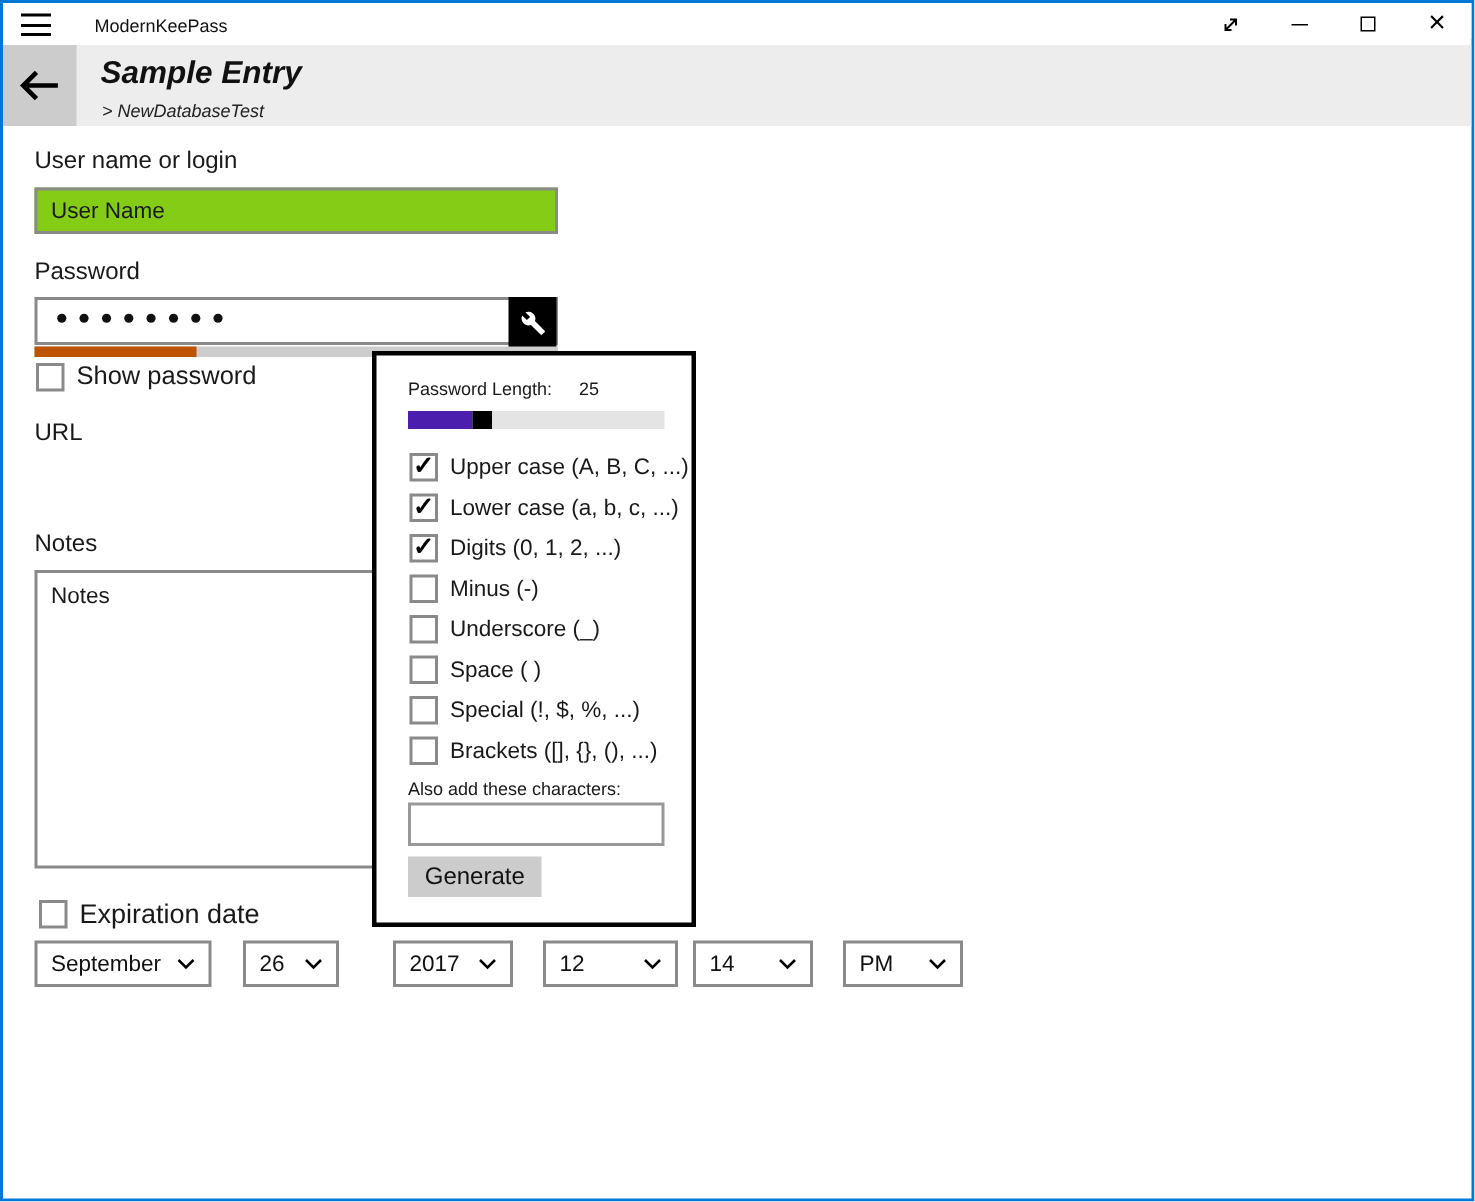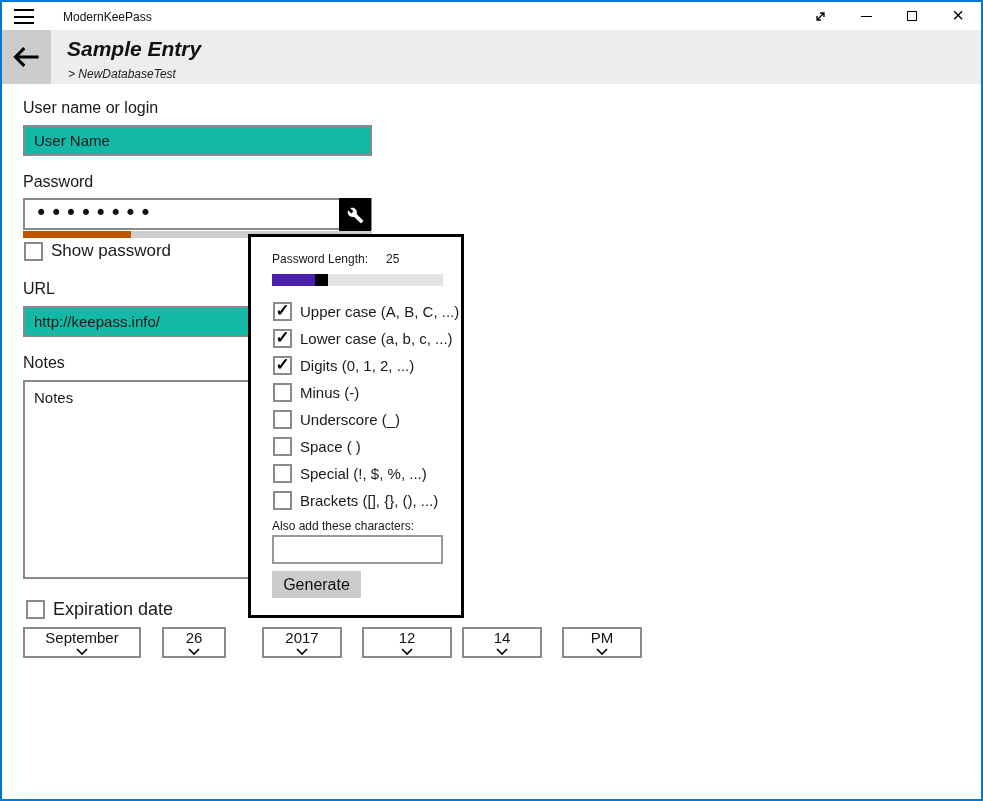--- a/index.html
+++ b/index.html
@@ -27,35 +27,35 @@
   .cmdhandle i{display:block;width:30px;height:1px;background:#8e8e8e;}
 
   
   .header{position:absolute;left:0;top:28px;width:100%;height:54px;background:var(--header-bg);font-style:italic;}
   .backbtn{position:absolute;left:0;top:0;width:49px;height:54px;background:var(--back-bg);display:flex;align-items:center;justify-content:center;cursor:pointer;}
   .pagetitle{position:absolute;left:65px;top:7px;font-size:21px;font-weight:700;color:#111;}
   .breadcrumb{position:absolute;left:66px;top:37px;font-size:12px;color:#222;}
 
   
   .flabel{position:absolute;left:21px;font-size:16px;color:var(--ink);}
-  .tinput{position:absolute;left:21px;width:349px;height:31px;border:2px solid var(--border-gray);background:#14b8a6;font-size:15px;color:#1a1a1a;padding:0 9px;outline:none;}
+  .tinput{position:absolute;left:21px;width:349px;height:31px;border:2px solid var(--border-gray);background:#84cc16;font-size:15px;color:#1a1a1a;padding:0 9px;outline:none;}
   .pwfield{position:absolute;left:21px;top:196px;width:349px;height:32px;border:2px solid var(--border-gray);background:#fff;}
   .pwdots{position:absolute;left:10px;top:1px;font-size:21px;letter-spacing:2.5px;color:#111;font-family:"DejaVu Sans",sans-serif;}
   .wrenchbtn{position:absolute;right:-1px;top:-2px;width:32px;height:34px;background:#000;display:flex;align-items:center;justify-content:center;cursor:pointer;}
   .strength{position:absolute;left:21px;top:229px;width:349px;height:7px;background:#CDCDCD;}
   .strength>div{height:100%;background:var(--strength);}
   .cbx{width:19px;height:19px;border:2px solid var(--border-gray);background:#fff;display:flex;align-items:center;justify-content:center;cursor:pointer;flex:none;}
   .cbx .check{visibility:hidden;font-size:17px;font-weight:700;color:#000;line-height:1;margin-top:-2px;}
   .cbx[data-checked="true"] .check{visibility:visible;}
   .cbrow{position:absolute;display:flex;align-items:center;}
   .cbrow .cblabel{margin-left:8px;color:var(--ink);}
   textarea.notes{position:absolute;left:21px;top:378px;width:349px;height:199px;border:2px solid var(--border-gray);font-size:15px;color:#1a1a1a;padding:7px 9px;resize:none;outline:none;background:#fff;}
 
   
-  .dd{position:absolute;top:625px;height:31px;border:2px solid var(--border-gray);background:#fff;display:flex;align-items:center;justify-content:space-between;padding:0 9px;font-size:15px;color:#111;cursor:pointer;flex-direction:column;}
+  .dd{position:absolute;top:625px;height:31px;border:2px solid var(--border-gray);background:#fff;display:flex;align-items:center;justify-content:space-between;padding:0 9px;font-size:15px;color:#111;cursor:pointer;}
 
   
   .popup{position:absolute;left:246px;top:232px;width:216px;height:384px;background:#fff;border:3px solid #000;z-index:5;}
   .plen{position:absolute;left:21px;top:15px;font-size:12px;color:var(--ink);}
   .plen .val{margin-left:18px;}
   .slider{position:absolute;left:21px;top:37px;width:171px;height:12px;background:#E4E4E4;cursor:pointer;}
   .slider .fill{height:100%;background:var(--slider);}
   .slider .thumb{position:absolute;top:0;width:13px;height:12px;background:#000;margin-left:0;}
   .optrow{left:22px;height:24px;}
   .optrow .cblabel{font-size:15px;}
@@ -124,21 +124,20 @@
     <div style="width: 31%;"></div>
   </div>
   <div class="cbrow" style="left:22px;top:239px">
     <span class="cbx" data-checked="false">
         <span class="check">✓</span>
       </span>
     <span class="cblabel" style="font-size:17px">Show password</span>
   </div>
 
   <div class="flabel" style="top:278px">URL</div>
-  <input class="tinput" style="top: 304px;" value="http://keepass.info/">
 
   <div class="flabel" style="top:352px">Notes</div>
   <textarea class="notes" style="">Notes</textarea>
 
   <div class="cbrow" style="left:24px;top:597px">
     <span class="cbx" data-checked="false">
         <span class="check">✓</span>
       </span>
     <span class="cblabel" style="font-size:18px">Expiration date</span>
   </div>

